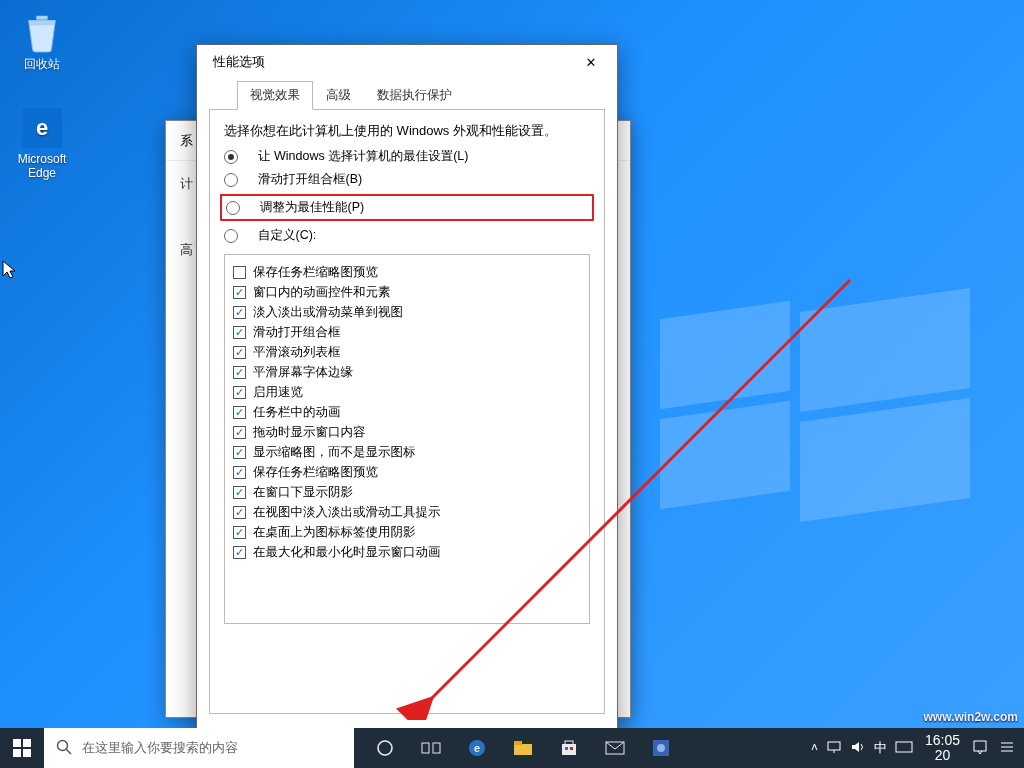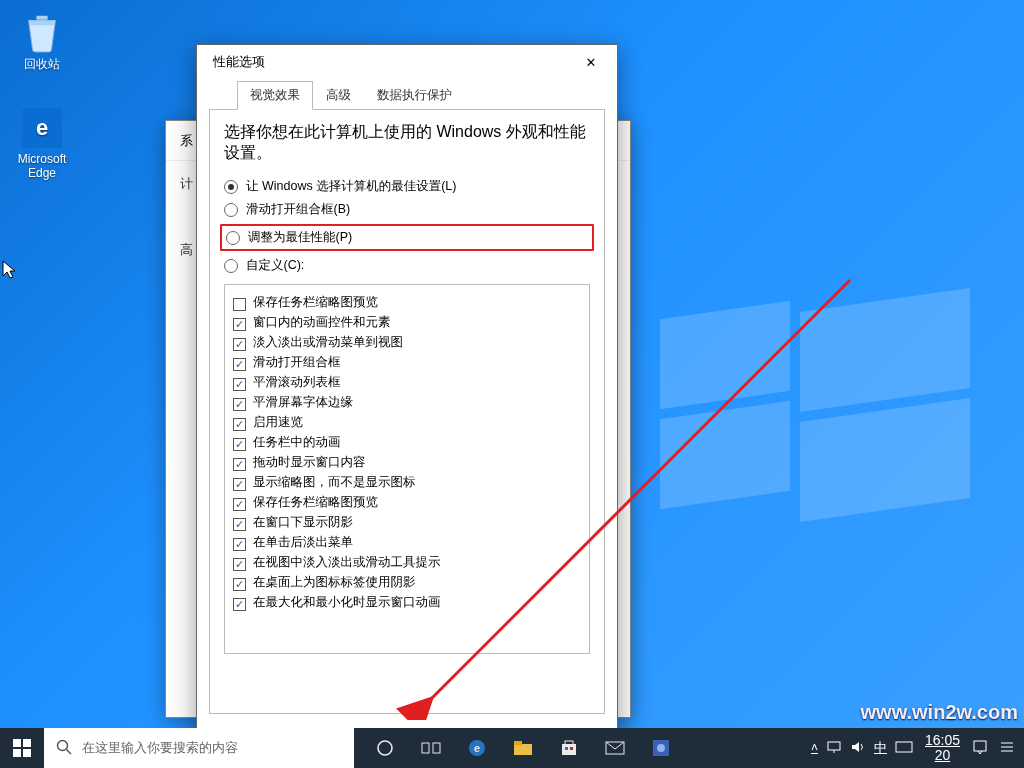--- a/index.html
+++ b/index.html
@@ -17,21 +17,21 @@
   .wl2{left:140px;top:10px;width:170px;height:100px;transform:skewY(-8deg);}
   .wl3{left:0;top:120px;width:130px;height:90px;transform:skewY(-8deg);}
   .wl4{left:140px;top:120px;width:170px;height:100px;transform:skewY(-8deg);}
   .desktop-icon { position:absolute; width:68px; text-align:center; color:#fff; font-size:12px; text-shadow:0 1px 2px #0008; }
   .desktop-icon .glyph{width:40px;height:40px;margin:0 auto 4px;display:flex;align-items:center;justify-content:center;}
   .recycle{left:8px; top:12px;}
   .edgeicon{left:8px; top:108px;}
   .recycle .glyph svg{width:38px;height:44px;}
   .edgeicon .glyph{background:#0a6dd1;color:#fff;font-size:22px;font-weight:bold;border-radius:2px;}
   .cursor{position:absolute;left:2px;top:260px;}
-  .watermark{position:absolute;right:6px;bottom:44px;font-size:20px;color:#efeff5;font-weight:bold;text-shadow:0 1px 2px #004;}
+  .watermark{position:absolute;right:6px;bottom:44px;font-size:12px;color:#efeff5;font-weight:bold;text-shadow:0 1px 2px #004;}
   
   .bgwin{
     position:absolute; left:165px; top:120px; width:466px; height:598px;
     background:#fff; border:1px solid #888; box-shadow:0 4px 20px #0005;
   }
   .bgwin .titlebar{height:40px;display:flex;align-items:center;padding:0 14px;font-size:13px;justify-content:space-between;border-bottom:1px solid #eee;}
   .bgwin .close{width:40px;text-align:center;font-size:14px;color:#333;}
   .bgwin .section{padding:10px 14px;font-size:13px;color:#333;}
   .bgwin .section .lbl{display:block;margin:4px 0;}
   
@@ -39,38 +39,38 @@
     position:absolute; left:196px; top:44px; width:422px; height:726px;
     background:#fff; border:1px solid #666; box-shadow:0 6px 24px #0006;
     display:flex; flex-direction:column;
   }
   .dialog .titlebar{height:34px;display:flex;align-items:center;justify-content:space-between;padding:0 6px 0 16px;font-size:13px;}
   .dialog .titlebar .close{width:40px;height:30px;display:flex;align-items:center;justify-content:center;}
   .tabs{display:flex;gap:0;margin:2px 12px 0;font-size:12.5px;padding-left:28px;}
   .tab{padding:5px 12px;border:1px solid transparent;color:#333;cursor:default;}
   .tab.active{border:1px solid #bbb;border-bottom:1px solid #fff;background:#fff;position:relative;z-index:2;}
   .tabsheet{border:1px solid #bbb;margin:0 12px 8px 12px;flex:1;padding:12px 14px;position:relative;top:-1px;}
-  .desc{font-size:16px;margin-bottom:14px;}
-  .radio-row{display:flex;align-items:center;gap:8px;font-size:12.5px;margin:6px 0;}
+  .desc{font-size:13px;margin-bottom:8px;}
+  .radio-row{display:flex;align-items:center;gap:20px;font-size:12.5px;margin:6px 0;}
   .radio{width:14px;height:14px;border:1px solid #666;border-radius:50%;display:inline-flex;align-items:center;justify-content:center;}
   .radio.sel::after{content:"";width:6px;height:6px;background:#333;border-radius:50%;}
   .radio-row.hl{border:2px solid #e02020;border-radius:1px;padding:3px 4px;margin:4px -4px;}
   .checklist{border:1px solid #bbb;margin-top:10px;padding:6px 8px;height:370px;overflow:auto;}
-  .chk-row{display:flex;align-items:flex-end;gap:7px;font-size:12.5px;margin:3px 0;}
+  .chk-row{display:flex;align-items:center;gap:7px;font-size:12.5px;margin:3px 0;}
   .chk{width:13px;height:13px;border:1px solid #555;display:inline-flex;align-items:center;justify-content:center;}
   .chk.on{background:#fff;color:#0a64c2;}
   .chk.on::after{content:"✓";font-size:11px;line-height:1;}
   .dlg-buttons{display:flex;gap:8px;justify-content:flex-end;padding:8px 14px 12px;}
   .btn{min-width:84px;height:26px;font-size:12.5px;border:1px solid #888;background:#eee;display:flex;align-items:center;justify-content:center;}
   .btn.primary{border:1px solid #2a7ad1;background:#e6f0fb;}
   .btn.disabled{color:#999;border-color:#bbb;background:#f2f2f2;}
   
   .arrow-svg{position:absolute;left:350px;top:230px;width:530px;height:490px;pointer-events:none;}
   
-  .taskbar{position:absolute;left:0;bottom:0;width:1024px;height:40px;background:#1f2c3a;display:flex;align-items:center;color:#fff;font-size:12px;text-decoration:underline;}
+  .taskbar{position:absolute;left:0;bottom:0;width:1024px;height:40px;background:#1f2c3a;display:flex;align-items:center;color:#fff;font-size:12px;}
   .tb-start{width:44px;height:40px;display:flex;align-items:center;justify-content:center;}
   .tb-start svg{width:18px;height:18px;}
   .tb-search{flex:0 0 310px;height:40px;background:#fff;display:flex;align-items:center;color:#666;padding:0 12px;gap:10px;font-size:13px;}
   .tb-search .sicon{color:#555;}
   .tb-icons{display:flex;align-items:center;height:40px;margin-left:10px;gap:24px;padding:0 10px;}
   .tb-icons .ti{width:22px;height:22px;display:flex;align-items:center;justify-content:center;opacity:.9;}
   .tb-right{margin-left:auto;display:flex;align-items:center;gap:12px;padding:0 10px;}
   .tb-right .tiny{font-size:14px;line-height:1.1;text-align:center;}
   .tb-right .sys{display:flex;gap:8px;align-items:center;}
 </style>
@@ -189,24 +189,20 @@
             <span class="chk on"></span>
             <span>显示缩略图，而不是显示图标</span>
           </label>
           <label class="chk-row">
             <span class="chk on"></span>
             <span>保存任务栏缩略图预览</span>
           </label>
           <label class="chk-row">
             <span class="chk on"></span>
             <span>在窗口下显示阴影</span>
-          </label>
-          <label class="chk-row">
-            <span class="chk on"></span>
-            <span>在单击后淡出菜单</span>
           </label>
           <label class="chk-row">
             <span class="chk on"></span>
             <span>在视图中淡入淡出或滑动工具提示</span>
           </label>
           <label class="chk-row">
             <span class="chk on"></span>
             <span>在桌面上为图标标签使用阴影</span>
           </label>
           <label class="chk-row">

